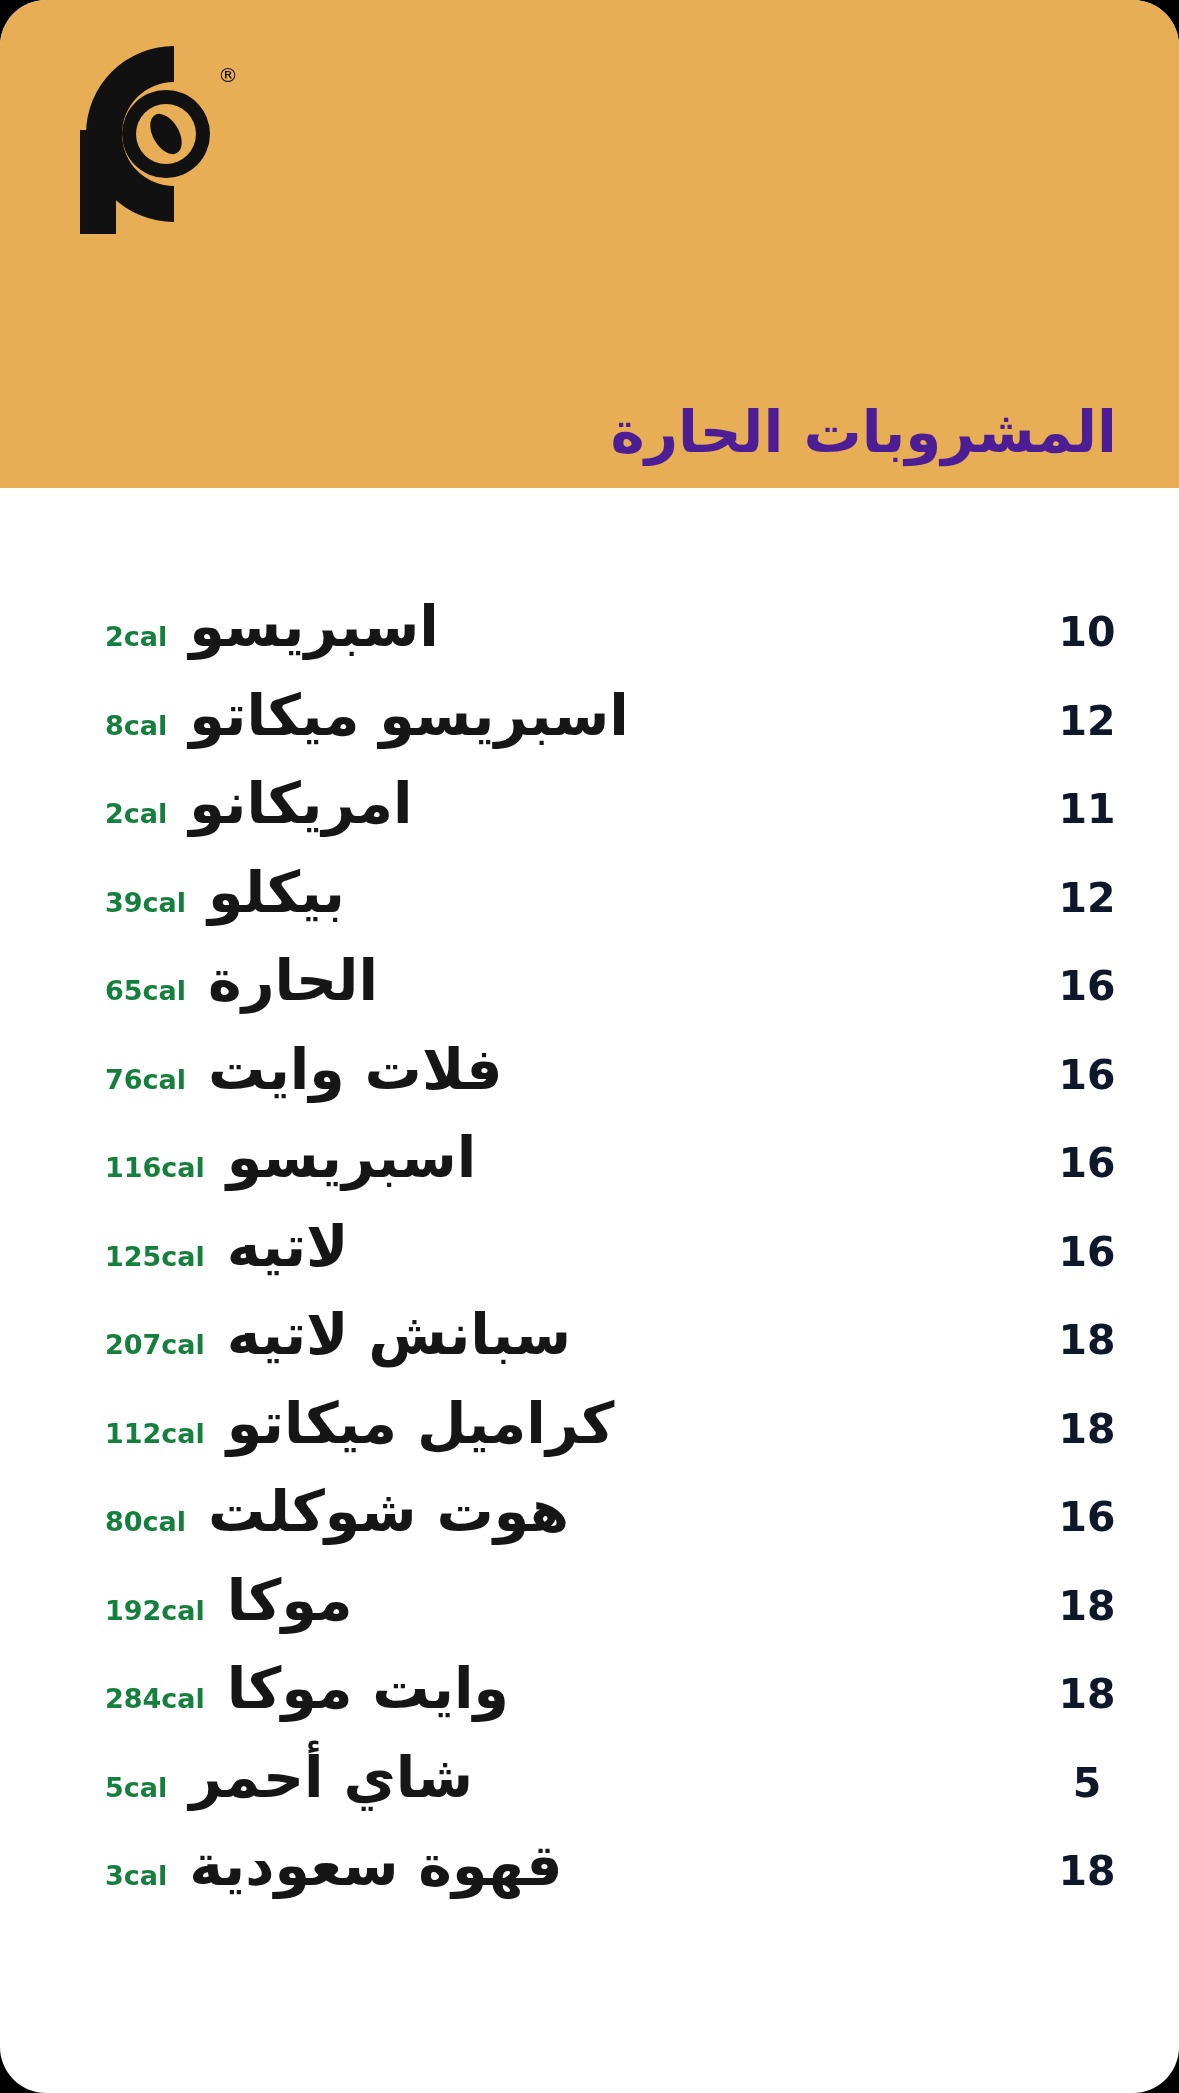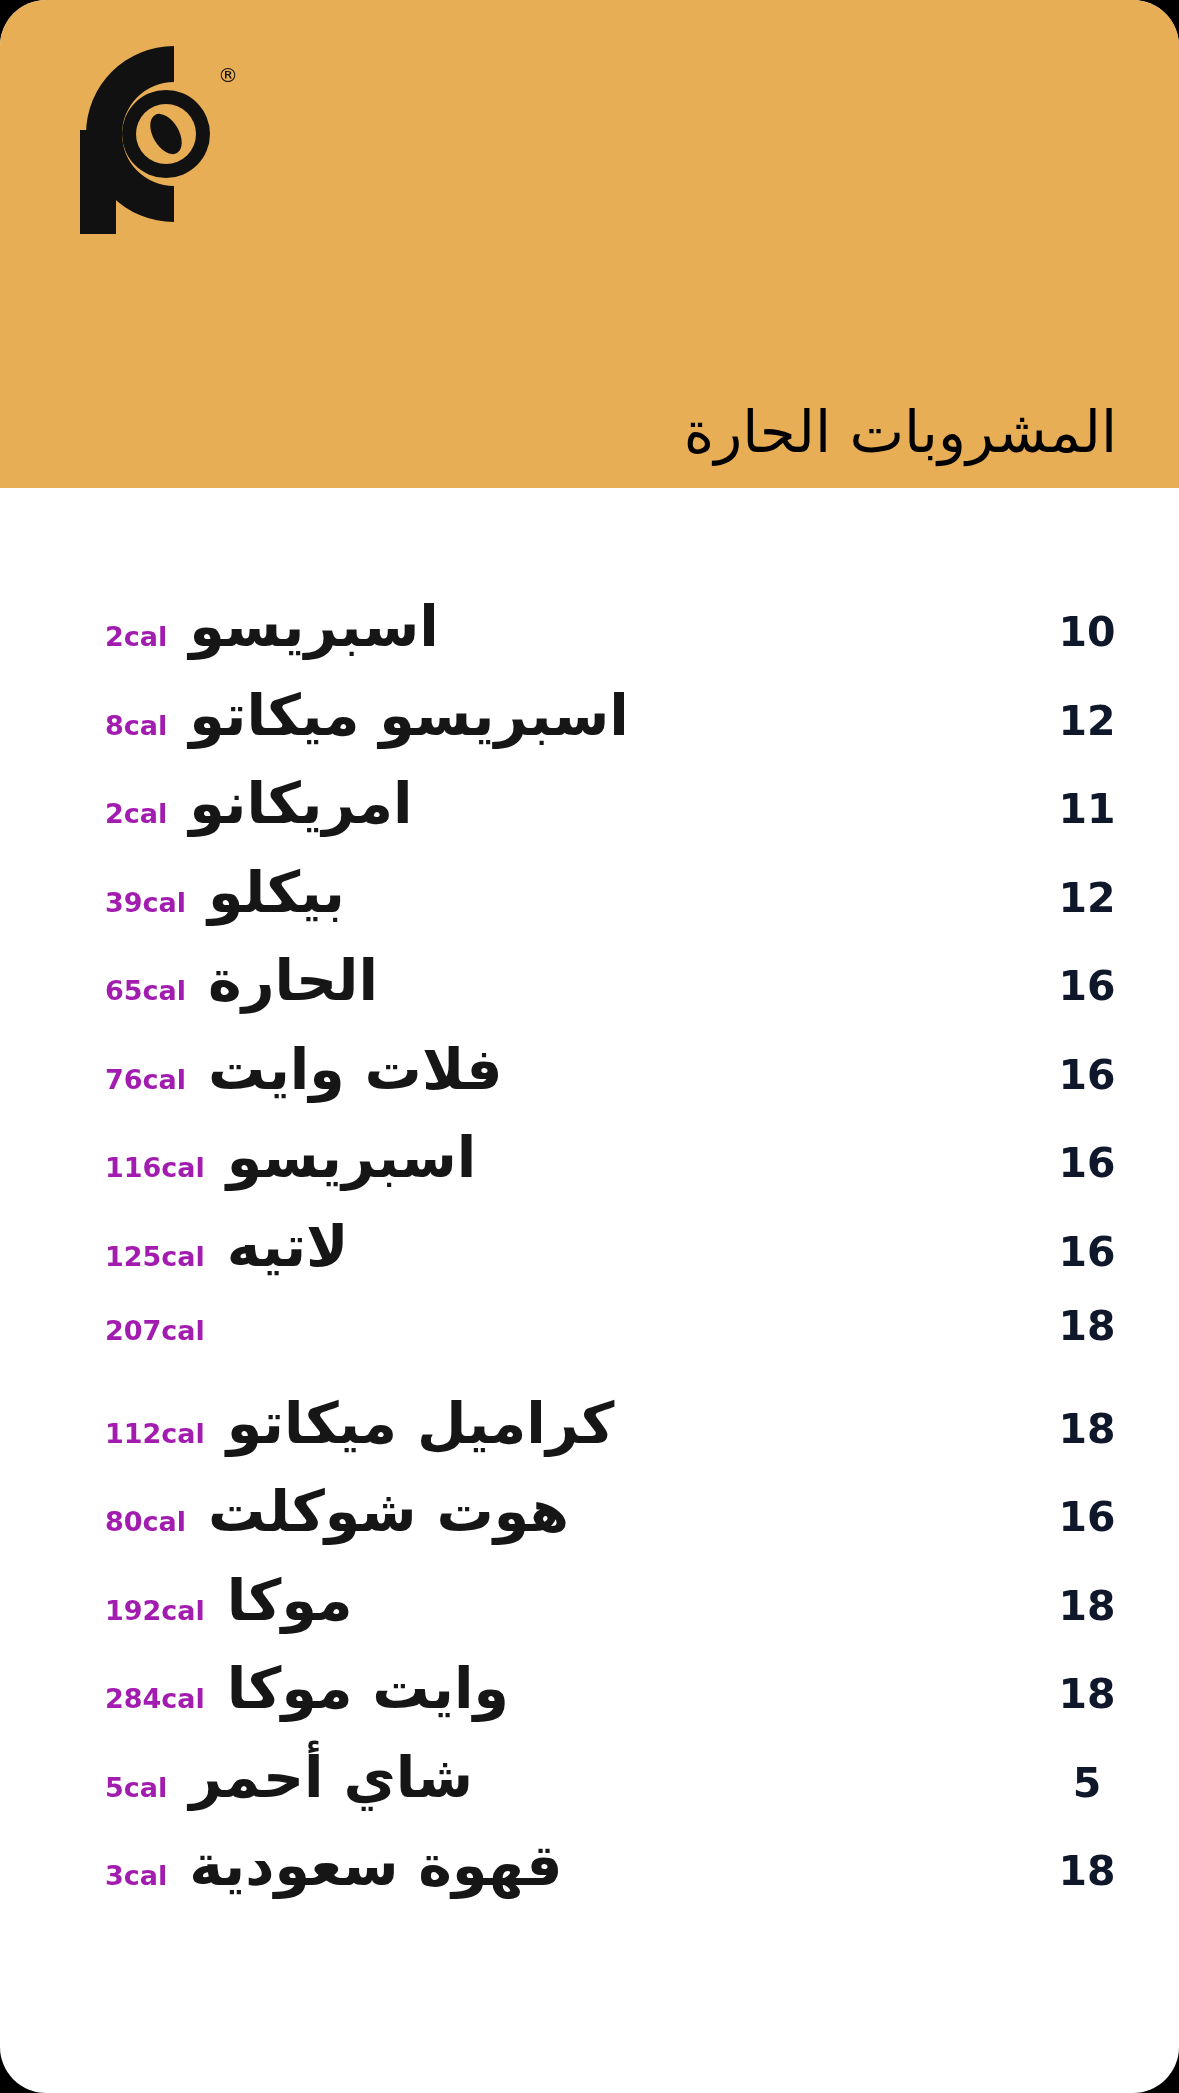--- a/index.html
+++ b/index.html
@@ -42,22 +42,22 @@
 
   .logo svg {
     display: block;
   }
 
   .header-title {
     position: absolute;
     right: 62px;
     bottom: 22px;
     font-size: 58px;
-    font-weight: normal;
-    color: #000000;
+    font-weight: bold;
+    color: #4c1d95;
     letter-spacing: 0px;
     white-space: nowrap;
     direction: rtl;
   }
 
   .items {
     position: relative;
     padding: 110px 0 0 0;
     margin: 0;
     list-style: none;
@@ -84,21 +84,21 @@
     font-size: 57px;
     font-weight: bold;
     color: #161616;
     white-space: nowrap;
     line-height: 1;
   }
 
   .item-cal {
     font-size: 27px;
     font-weight: bold;
-    color: #a21caf;
+    color: #15803d;
     margin-right: 22px;
     white-space: nowrap;
     line-height: 1;
     direction: ltr;
   }
 
   .item-price {
     font-size: 41px;
     font-weight: 600;
     color: #0f172a;
@@ -189,20 +189,21 @@
       <div class="item-price">16</div>
       <div class="item-right">
         <span class="item-name">لاتيه</span>
         <span class="item-cal">125cal</span>
       </div>
     </li>
 
     <li class="item">
       <div class="item-price">18</div>
       <div class="item-right">
+        <span class="item-name">سبانش لاتيه</span>
         <span class="item-cal">207cal</span>
       </div>
     </li>
 
     <li class="item">
       <div class="item-price">18</div>
       <div class="item-right">
         <span class="item-name">كراميل ميكاتو</span>
         <span class="item-cal">112cal</span>
       </div>

